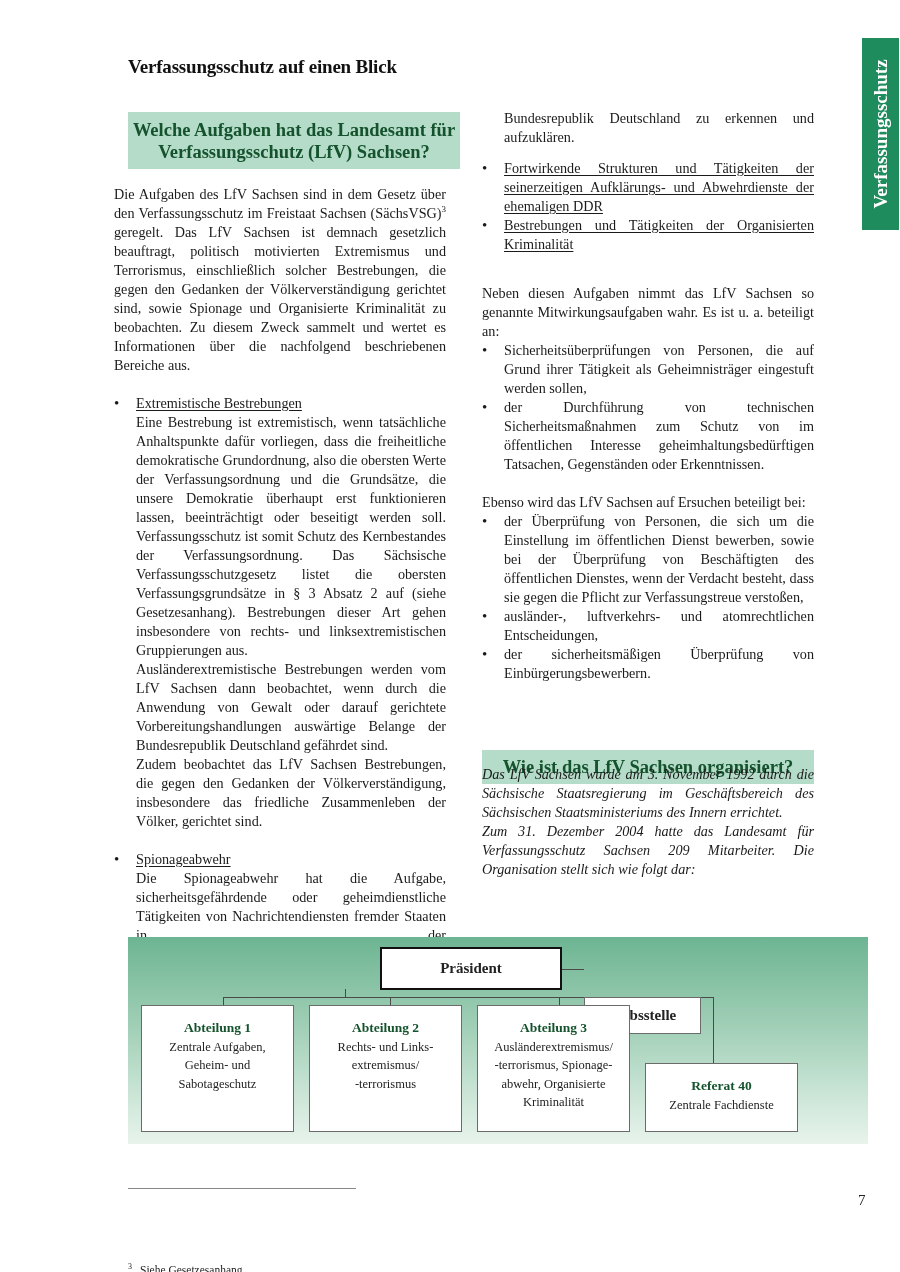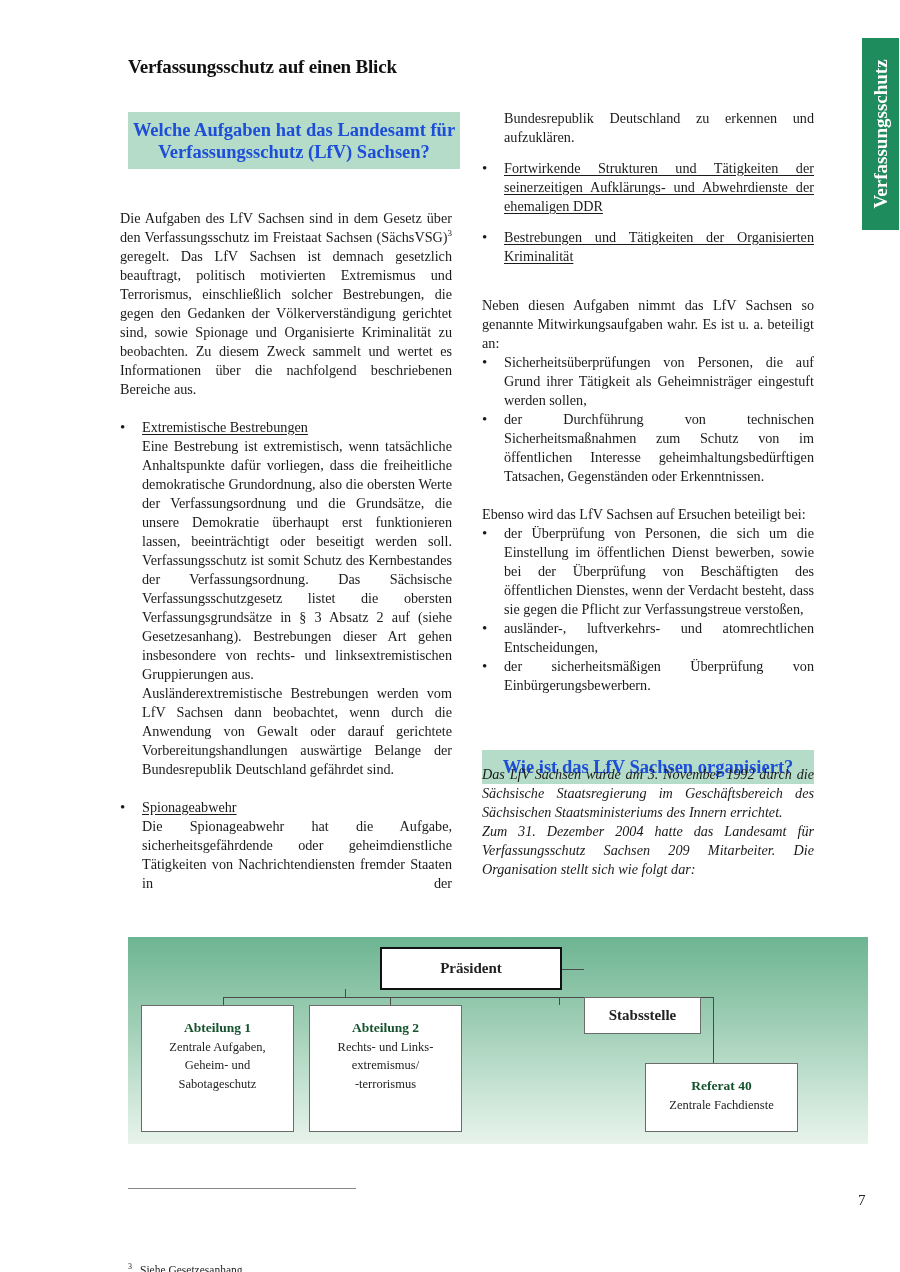--- a/index.html
+++ b/index.html
@@ -4,26 +4,26 @@
   <style>
     * { box-sizing: border-box; margin: 0; padding: 0; }
     html, body { width: 900px; height: 1272px; background: #ffffff; }
     body { position: relative; font-family: "Liberation Serif", "DejaVu Serif", serif; color: #1a1a1a; overflow: hidden; }
 
     .page-title { position: absolute; left: 128px; top: 56px; font-size: 19px; font-weight: bold; letter-spacing: -0.2px; color: #111; }
 
     .side-tab { position: absolute; left: 862px; top: 38px; width: 37px; height: 192px; background: #1e8c5c; }
     .side-tab span { position: absolute; left: 50%; top: 50%; transform: translate(-50%, -50%) rotate(-90deg); white-space: nowrap; color: #fff; font-weight: bold; font-size: 19px; }
 
-    .heading-box { position: absolute; background: #b5dcc9; display: flex; align-items: center; justify-content: center; text-align: center; font-weight: bold; font-size: 18.5px; line-height: 22px; color: #1d4ed8; }
+    .heading-box { position: absolute; background: #b5dcc9; display: flex; align-items: center; justify-content: center; text-align: center; font-weight: bold; font-size: 18.5px; line-height: 22px; color: #14532d; }
     .hb1 { left: 128px; top: 112px; width: 332px; height: 57px; }
     .hb2 { left: 482px; top: 750px; width: 332px; height: 34px; }
 
     .col { position: absolute; font-size: 14.2px; line-height: 19px; text-align: justify; }
-    .col-left { left: 120px; width: 332px; margin-top: 24px; }
+    .col-left { left: 114px; width: 332px; }
     .col-right { left: 482px; width: 332px; }
 
     .para { text-align: justify; text-align-last: left; }
     .bullet { position: relative; padding-left: 22px; }
     .bullet::before { content: "•"; position: absolute; left: 0; top: 0; font-size: 15px; }
     .bullet .u { text-decoration: underline; text-underline-offset: 2px; }
     sup { font-size: 9px; line-height: 0; vertical-align: super; }
 
     .org { position: absolute; left: 128px; top: 937px; width: 740px; height: 207px;
       background: linear-gradient(to bottom, #6db592 0%, #a3d0b8 45%, #d6ebdf 85%, #e8f3ec 100%); }
@@ -49,35 +49,36 @@
 
 <div class="heading-box hb1">Welche Aufgaben hat das Landesamt für Verfassungsschutz (LfV) Sachsen?</div>
 
 <div class="col col-left" style="top:185px;">
   <p class="para"><span>Die Aufgaben des LfV Sachsen sind in dem Gesetz über den Verfassungsschutz im Freistaat Sachsen (SächsVSG)</span><sup>3</sup><span> geregelt. Das LfV Sachsen ist demnach gesetzlich beauftragt, politisch motivierten Extremismus und Terrorismus, einschließlich solcher Bestrebungen, die gegen den Gedanken der Völkerverständigung gerichtet sind, sowie Spionage und Organisierte Kriminalität zu beobachten. Zu diesem Zweck sammelt und wertet es Informationen über die nachfolgend beschriebenen Bereiche aus.</span></p>
 
   <div class="bullet" style="margin-top:19px;">
     <span class="u">Extremistische Bestrebungen</span>
     <p class="para">Eine Bestrebung ist extremistisch, wenn tatsächliche Anhaltspunkte dafür vorliegen, dass die freiheitliche demokratische Grundordnung, also die obersten Werte der Verfassungsordnung und die Grundsätze, die unsere Demokratie überhaupt erst funktionieren lassen, beeinträchtigt oder beseitigt werden soll. Verfassungsschutz ist somit Schutz des Kernbestandes der Verfassungsordnung. Das Sächsische Verfassungsschutzgesetz listet die obersten Verfassungsgrundsätze in § 3 Absatz 2 auf (siehe Gesetzesanhang). Bestrebungen dieser Art gehen insbesondere von rechts- und linksextremistischen Gruppierungen aus.</p>
     <p class="para">Ausländerextremistische Bestrebungen werden vom LfV Sachsen dann beobachtet, wenn durch die Anwendung von Gewalt oder darauf gerichtete Vorbereitungshandlungen auswärtige Belange der Bundesrepublik Deutschland gefährdet sind.</p>
+    <p class="para">Zudem beobachtet das LfV Sachsen Bestrebungen, die gegen den Gedanken der Völkerverständigung, insbesondere das friedliche Zusammenleben der Völker, gerichtet sind.</p>
   </div>
 
   <div class="bullet" style="margin-top:19px;">
     <span class="u">Spionageabwehr</span>
     <p class="para" style="text-align-last:justify;">Die Spionageabwehr hat die Aufgabe, sicherheitsgefährdende oder geheimdienstliche Tätigkeiten von Nachrichtendiensten fremder Staaten in der</p>
   </div>
 </div>
 
 <div class="col col-right" style="top:109px;">
   <p class="para" style="padding-left:22px;">Bundesrepublik Deutschland zu erkennen und aufzuklären.</p>
 
   <div class="bullet" style="margin-top:12px;">
     <span class="u">Fortwirkende Strukturen und Tätigkeiten der seinerzeitigen Aufklärungs- und Abwehrdienste der ehemaligen DDR</span>
   </div>
-  <div class="bullet" style="margin-top:12px;">
+  <div class="bullet" style="margin-top:0;">
     <span class="u">Bestrebungen und Tätigkeiten der Organisierten Kriminalität</span>
   </div>
 
   <p class="para" style="margin-top:30px;">Neben diesen Aufgaben nimmt das LfV Sachsen so genannte Mitwirkungsaufgaben wahr. Es ist u. a. beteiligt an:</p>
   <div class="bullet">Sicherheitsüberprüfungen von Personen, die auf Grund ihrer Tätigkeit als Geheimnisträger eingestuft werden sollen,</div>
   <div class="bullet">der Durchführung von technischen Sicherheitsmaßnahmen zum Schutz von im öffentlichen Interesse geheimhaltungsbedürftigen Tatsachen, Gegenständen oder Erkenntnissen.</div>
 
   <p class="para" style="margin-top:19px;">Ebenso wird das LfV Sachsen auf Ersuchen beteiligt bei:</p>
   <div class="bullet">der Überprüfung von Personen, die sich um die Einstellung im öffentlichen Dienst bewerben, sowie bei der Überprüfung von Beschäftigten des öffentlichen Dienstes, wenn der Verdacht besteht, dass sie gegen die Pflicht zur Verfassungstreue verstoßen,</div>
   <div class="bullet">ausländer-, luftverkehrs- und atomrechtlichen Entscheidungen,</div>
@@ -109,20 +110,27 @@
     <div>Zentrale Aufgaben,</div>
     <div>Geheim- und</div>
     <div>Sabotageschutz</div>
   </div>
   <div class="box" style="left:181px; top:68px; width:153px; height:127px; padding-top:13px;">
     <b>Abteilung 2</b>
     <div>Rechts- und Links-</div>
     <div>extremismus/</div>
     <div>-terrorismus</div>
   </div>
+  <div class="box" style="left:349px; top:68px; width:153px; height:127px; padding-top:13px;">
+    <b>Abteilung 3</b>
+    <div>Ausländerextremismus/</div>
+    <div>-terrorismus, Spionage-</div>
+    <div>abwehr, Organisierte</div>
+    <div>Kriminalität</div>
+  </div>
   <div class="box" style="left:517px; top:126px; width:153px; height:69px; padding-top:13px;">
     <b>Referat 40</b>
     <div>Zentrale Fachdienste</div>
   </div>
 </div>
 
 <div class="fn-rule"></div>
 <div class="footnote">
   <sup>3</sup><span>Siehe Gesetzesanhang.</span>
 </div>

